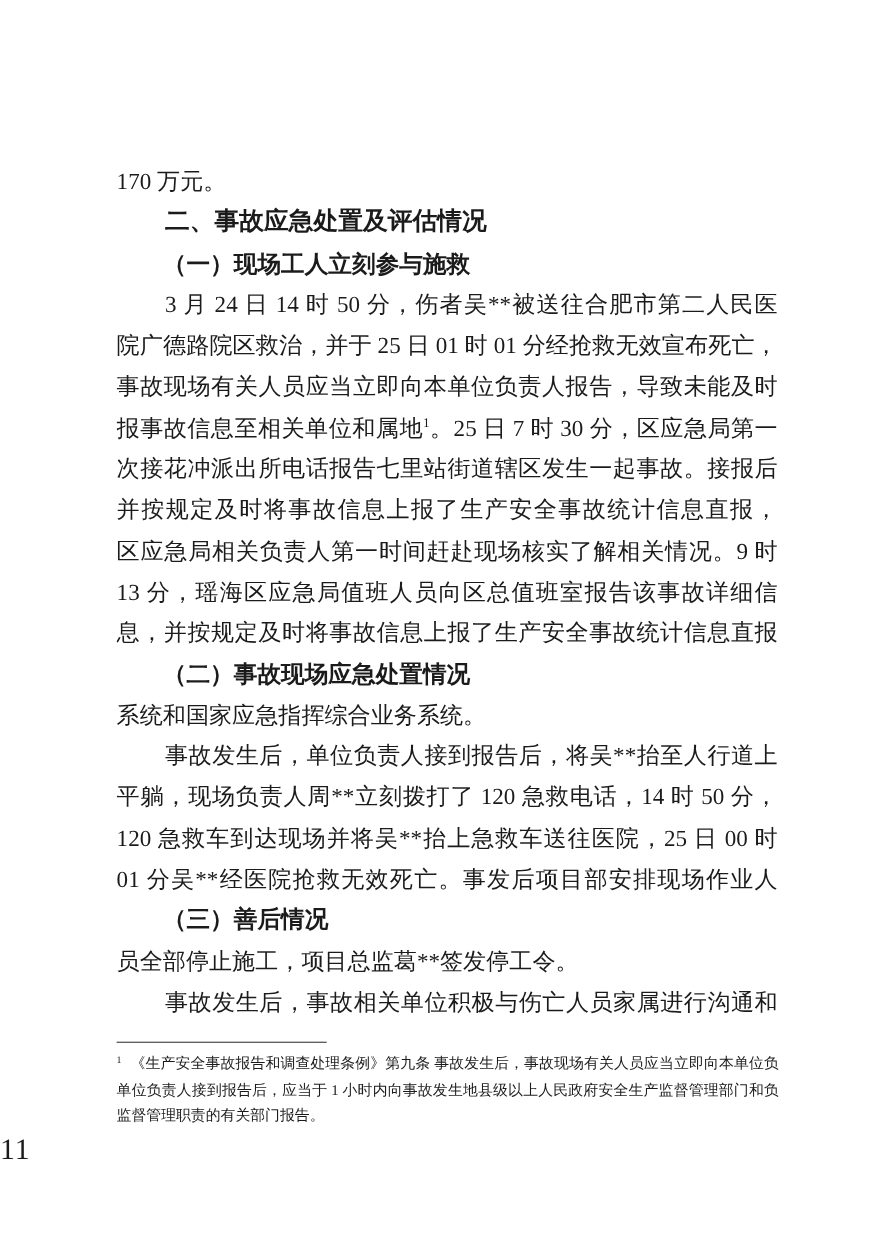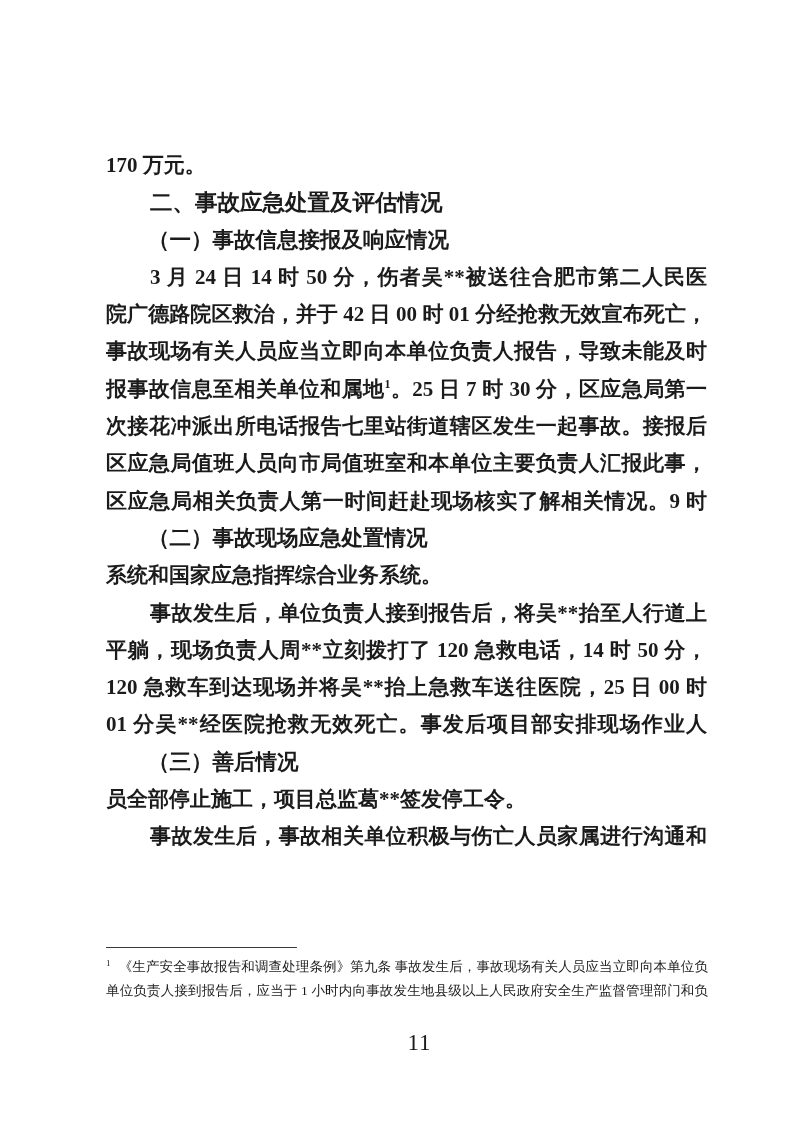--- a/index.html
+++ b/index.html
@@ -18,32 +18,31 @@
     position: absolute;
     left: 106px;
     top: 147px;
     width: 601px;
   }
   .line {
     height: 37.3px;
     line-height: 37.3px;
     font-size: 21px;
     white-space: nowrap;
-    font-weight: bold;
   }
   .jst {
     white-space: normal;
     text-align: justify;
     text-align-last: justify;
     overflow: hidden;
   }
   .ind { text-indent: 44px; }
   .h1 {
     padding-left: 44px;
-    font-family: Liberation Serif, serif;
+    font-family: Liberation Mono, monospace;
     font-weight: 700;
     font-size: 22.5px;
   }
   .h2 {
     padding-left: 42px;
     font-weight: 700;
     font-size: 21.5px;
   }
   sup.fnref {
     font-size: 12px;
@@ -78,54 +77,55 @@
     font-size: 9px;
     vertical-align: super;
     line-height: 0;
     margin-right: 8px;
   }
   .page-number {
     position: absolute;
     left: 0;
     top: 1030px;
     width: 100%;
-    text-align: center;
-    font-size: 23px;
+    font-size: 27px;
     letter-spacing: 1px;
-    padding-left: 46px;
   }
 </style>
 </head>
 <body>
 
 <div class="page">
 
   <div class="content">
     <div class="line">170 万元。</div>
     <div class="line h1">二、事故应急处置及评估情况</div>
-    <div class="line h2">（一）事故信息接报及响应情况</div>
+    <div class="line h2">（一）现场工人立刻参与施救</div>
     <div class="line jst ind">3 月 24 日 14 时 50 分，伤者吴**被送往合肥市第二人民医</div>
-    <div class="line jst">院广德路院区救治，并于 42 日 00 时 01 分经抢救无效宣布死亡，</div>
+    <div class="line jst">院广德路院区救治，并于 25 日 01 时 01 分经抢救无效宣布死亡，</div>
     <div class="line jst">事故现场有关人员应当立即向本单位负责人报告，导致未能及时上</div>
     <div class="line jst"><span>报事故信息至相关单位和属地</span><sup class="fnref">1</sup><span>。25 日 7 时 30 分，区应急局第一</span></div>
     <div class="line jst">次接花冲派出所电话报告七里站街道辖区发生一起事故。接报后</div>
-    <div class="line jst">区应急局值班人员向市局值班室和本单位主要负责人汇报此事，</div>
+    <div class="line jst">并按规定及时将事故信息上报了生产安全事故统计信息直报，</div>
     <div class="line jst">区应急局相关负责人第一时间赶赴现场核实了解相关情况。9 时</div>
+    <div class="line jst">13 分，瑶海区应急局值班人员向区总值班室报告该事故详细信</div>
+    <div class="line jst">息，并按规定及时将事故信息上报了生产安全事故统计信息直报</div>
     <div class="line h2">（二）事故现场应急处置情况</div>
     <div class="line">系统和国家应急指挥综合业务系统。</div>
     <div class="line jst ind">事故发生后，单位负责人接到报告后，将吴**抬至人行道上</div>
     <div class="line jst">平躺，现场负责人周**立刻拨打了 120 急救电话，14 时 50 分，</div>
     <div class="line jst">120 急救车到达现场并将吴**抬上急救车送往医院，25 日 00 时</div>
     <div class="line jst">01 分吴**经医院抢救无效死亡。事发后项目部安排现场作业人</div>
     <div class="line h2">（三）善后情况</div>
     <div class="line">员全部停止施工，项目总监葛**签发停工令。</div>
     <div class="line jst ind">事故发生后，事故相关单位积极与伤亡人员家属进行沟通和</div>
   </div>
 
   <div class="footnote">
     <div class="fn-rule"></div>
     <div class="fn-line fn-jst"><sup>1</sup><span>《生产安全事故报告和调查处理条例》第九条  事故发生后，事故现场有关人员应当立即向本单位负责人报告；</span></div>
     <div class="fn-line fn-jst">单位负责人接到报告后，应当于 1 小时内向事故发生地县级以上人民政府安全生产监督管理部门和负有安全生产</div>
+    <div class="fn-line">监督管理职责的有关部门报告。</div>
   </div>
 
   <div class="page-number">11</div>
 
 </div>
 
 </body></html>

